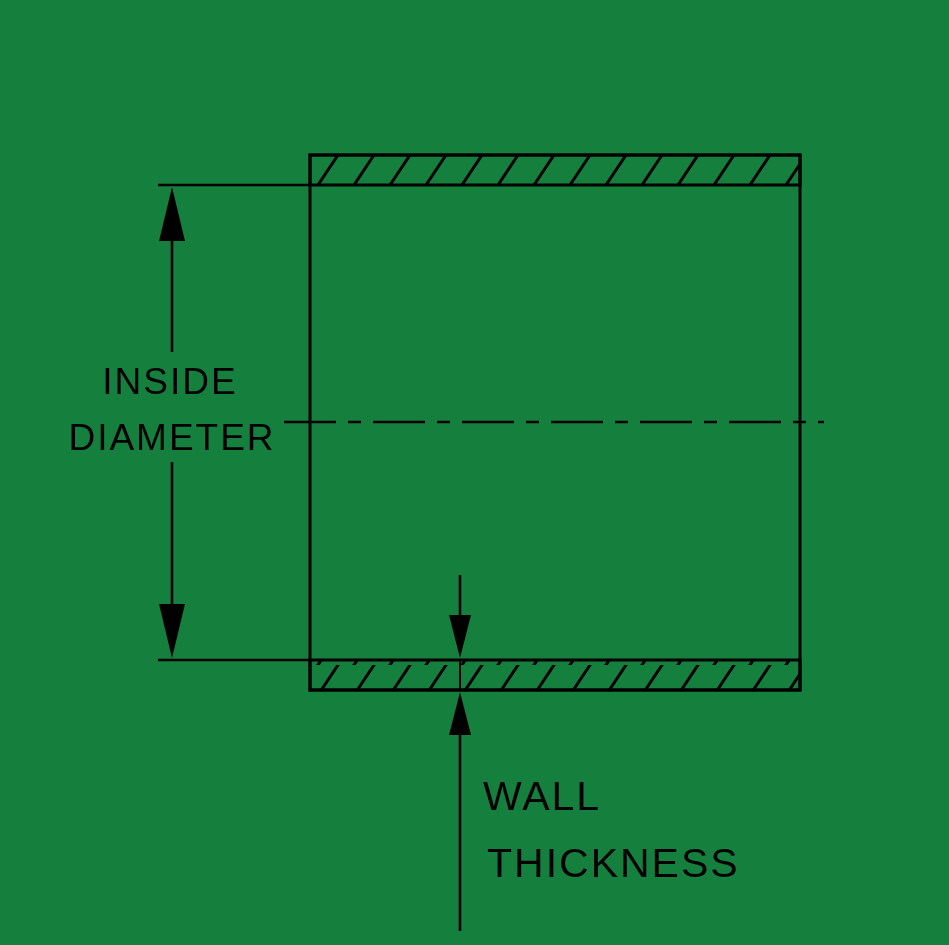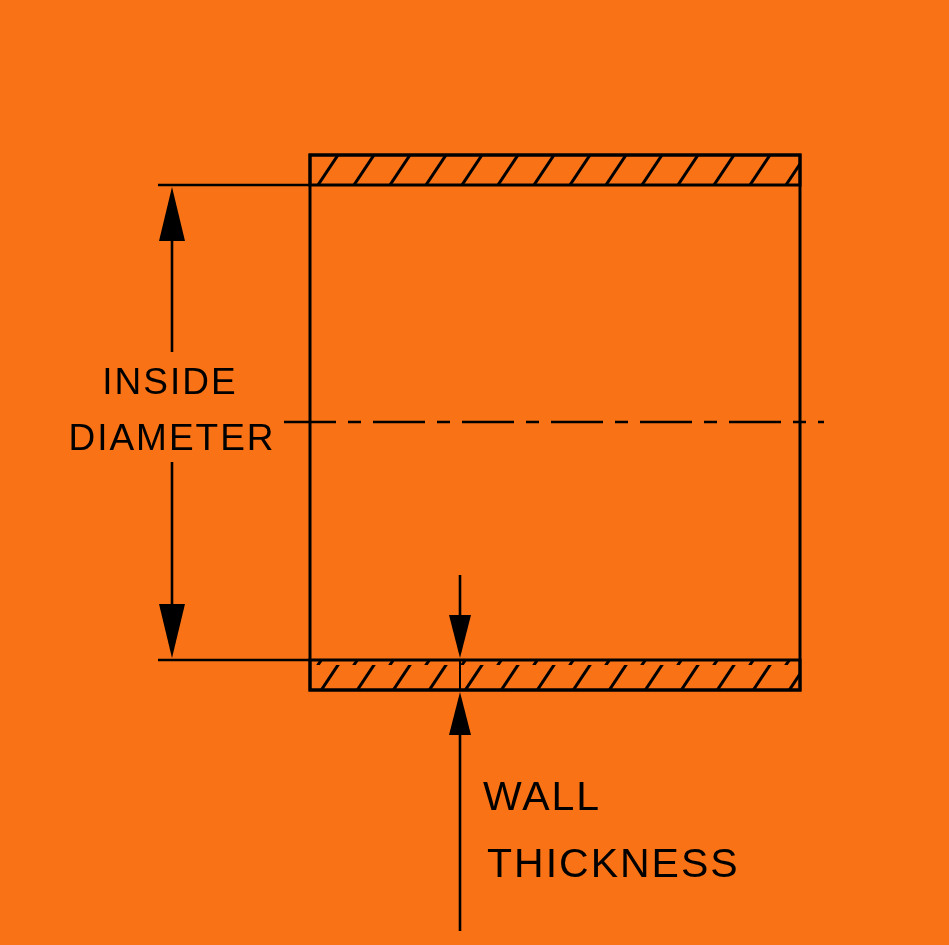--- a/index.html
+++ b/index.html
@@ -4,21 +4,21 @@
 <style>
   html, body {
     margin: 0;
     padding: 0;
     background: #ffffff;
   }
   .stage {
     position: relative;
     width: 949px;
     height: 945px;
-    background: #f97316;
+    background: #15803d;
     overflow: hidden;
     font-family: "Liberation Sans", sans-serif;
   }
   svg { display: block; }
   .outline {
     fill: none;
     stroke: #000000;
     stroke-width: 3;
   }
   .band {

